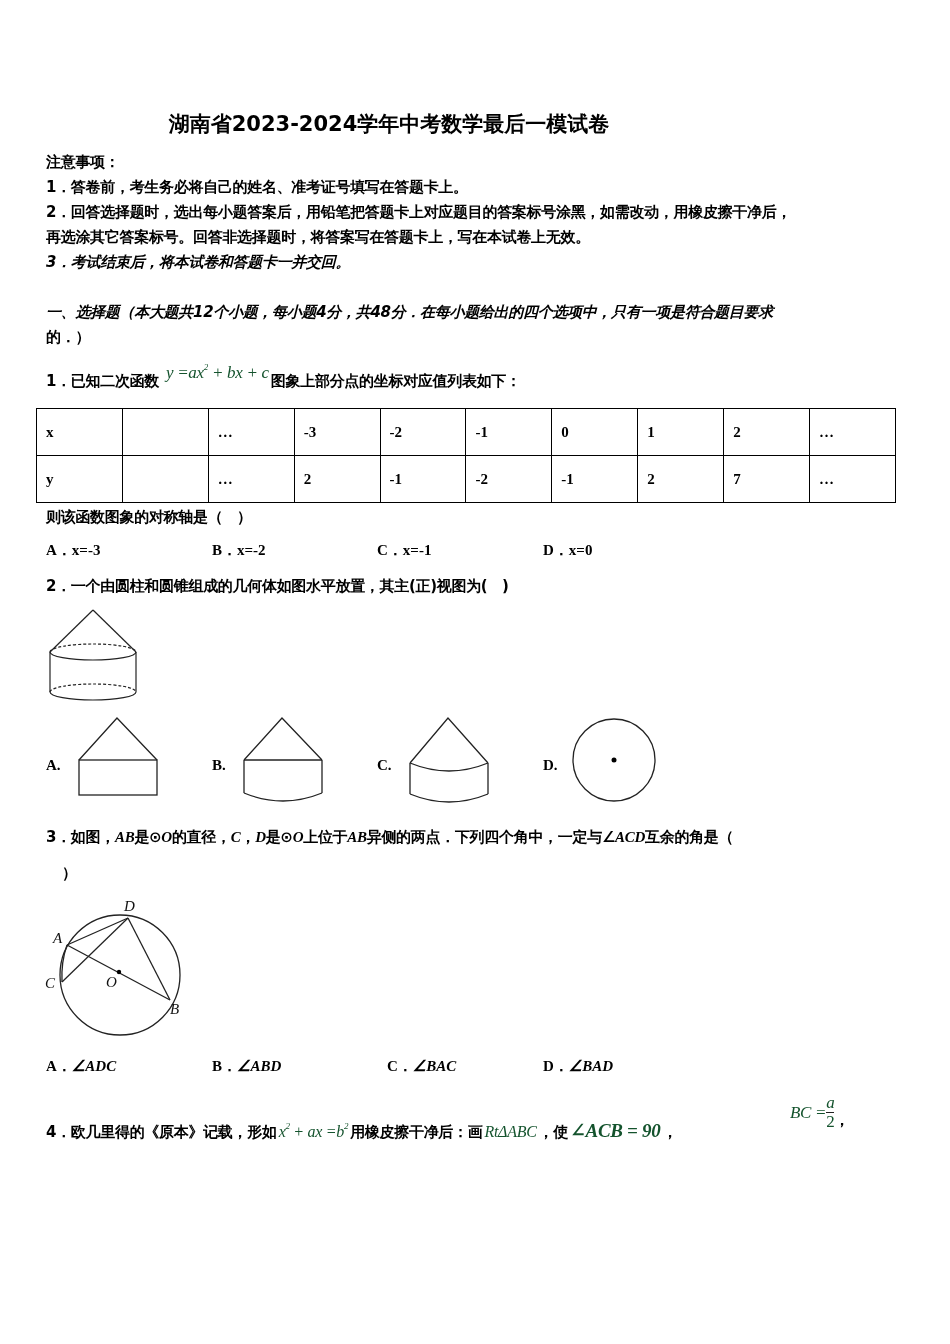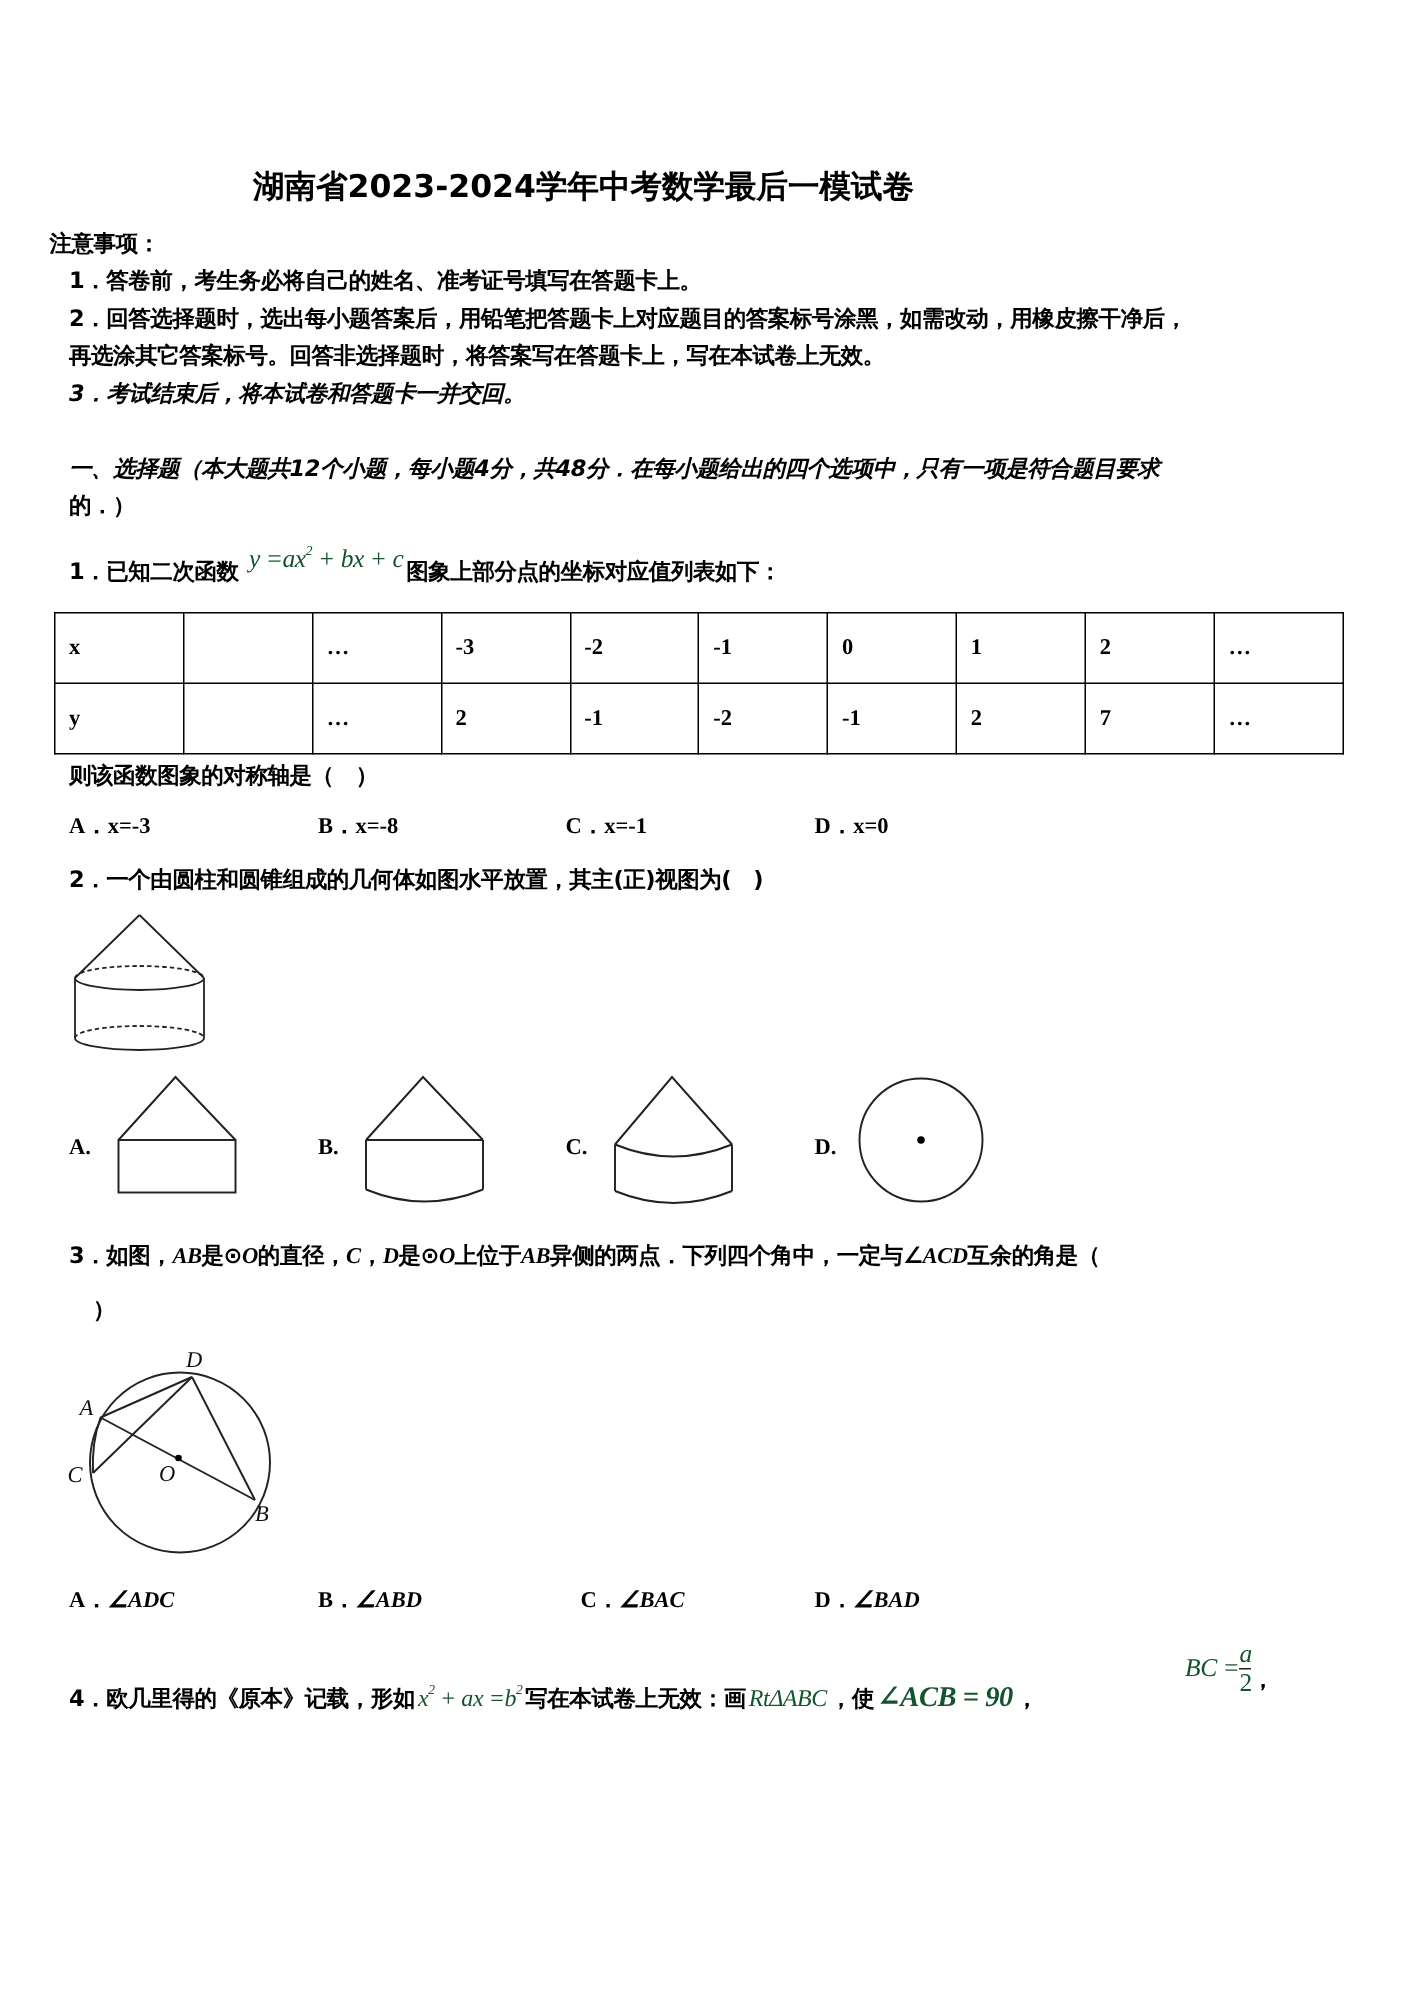--- a/index.html
+++ b/index.html
@@ -36,21 +36,21 @@
     .opt { font-family: "Liberation Serif", "DejaVu Serif", serif; font-weight: bold; font-size: 15px; }
     svg { position: absolute; overflow: visible; }
     .frac { display: inline-block; text-align: center; vertical-align: middle; }
     .frac span { display: block; line-height: 18px; }
   </style>
 </head>
 <body>
 
 <div class="abs title">湖南省2023-2024学年中考数学最后一模试卷</div>
 
-<div class="abs line" style="left:33px; top:152px;">注意事项：</div>
+<div class="abs line" style="left:46px; top:152px;">注意事项：</div>
 <div class="abs line" style="left:46px; top:177px;">1．答卷前，考生务必将自己的姓名、准考证号填写在答题卡上。</div>
 <div class="abs line" style="left:46px; top:202px;">2．回答选择题时，选出每小题答案后，用铅笔把答题卡上对应题目的答案标号涂黑，如需改动，用橡皮擦干净后，</div>
 <div class="abs line" style="left:46px; top:227px;">再选涂其它答案标号。回答非选择题时，将答案写在答题卡上，写在本试卷上无效。</div>
 <div class="abs line" style="left:46px; top:252px;font-style:italic;">3．考试结束后，将本试卷和答题卡一并交回。</div>
 
 <div class="abs line" style="left:46px; top:302px;font-style:italic;">一、选择题（本大题共12个小题，每小题4分，共48分．在每小题给出的四个选项中，只有一项是符合题目要求</div>
 <div class="abs line" style="left:46px; top:327px;">的．）</div>
 
 <div class="abs line" style="left:46px; top:365px;">
   <span>1．</span><span>已知二次函数</span>
@@ -81,21 +81,21 @@
     <td>-1</td>
     <td>2</td>
     <td>7</td>
     <td>…</td>
   </tr>
 </tbody>
   </table>
 
 <div class="abs line" style="left:46px; top:507px;">则该函数图象的对称轴是（　）</div>
 <div class="abs opt" style="left:46px; top:541px;">A．x=-3</div>
-<div class="abs opt" style="left:212px; top:541px;">B．x=-8</div>
+<div class="abs opt" style="left:212px; top:541px;">B．x=-2</div>
 <div class="abs opt" style="left:377px; top:541px;">C．x=-1</div>
 <div class="abs opt" style="left:543px; top:541px;">D．x=0</div>
 
 <div class="abs line" style="left:46px; top:576px;">
   <span>2．</span><span>一个由圆柱和圆锥组成的几何体如图水平放置，其主(正)视图为(　)</span>
 </div>
 
 <svg style="left:48px; top:607px;" width="90" height="95">
   <g fill="none" stroke="#222" stroke-width="1.2">
     <line x1="2" y1="45" x2="45" y2="3"></line>
@@ -178,17 +178,17 @@
   <span>B．</span><span class="mathb">∠ABD</span>
 </div>
 <div class="abs opt" style="left:387px; top:1057px;">
   <span>C．</span><span class="mathb">∠BAC</span>
 </div>
 <div class="abs opt" style="left:543px; top:1057px;">
   <span>D．</span><span class="mathb">∠BAD</span>
 </div>
 
 <div class="abs line" style="left:46px; top:1116px;">
-  <span>4．</span><span>欧几里得的《原本》记载，形如</span><span class="math" style="font-size:16px; margin:0 2px;">x<sup>2</sup> + ax =b<sup>2</sup></span><span>写在本试卷上无效：画</span><span class="math" style="font-size:16px; margin:0 2px;">RtΔABC</span><span>，使</span><span class="math" style="font-size:19px; margin:0 2px;font-weight:bold;">∠ACB = 90</span><span>，</span>
+  <span>4．</span><span>欧几里得的《原本》记载，形如</span><span class="math" style="font-size:16px; margin:0 2px;">x<sup>2</sup> + ax =b<sup>2</sup></span><span>用橡皮擦干净后：画</span><span class="math" style="font-size:16px; margin:0 2px;">RtΔABC</span><span>，使</span><span class="math" style="font-size:19px; margin:0 2px;font-weight:bold;">∠ACB = 90</span><span>，</span>
 </div>
 <div class="abs line" style="left:790px; top:1094px;">
   <span class="math" style="font-size:17px; vertical-align:middle;font-style:italic;">BC =</span><span class="frac math" style="font-size:17px;"><span style="border-bottom:1px solid #222;">a</span><span style="font-style:normal;">2</span></span><span style="vertical-align:-8px;">，</span>
 </div>
 
 </body></html>

